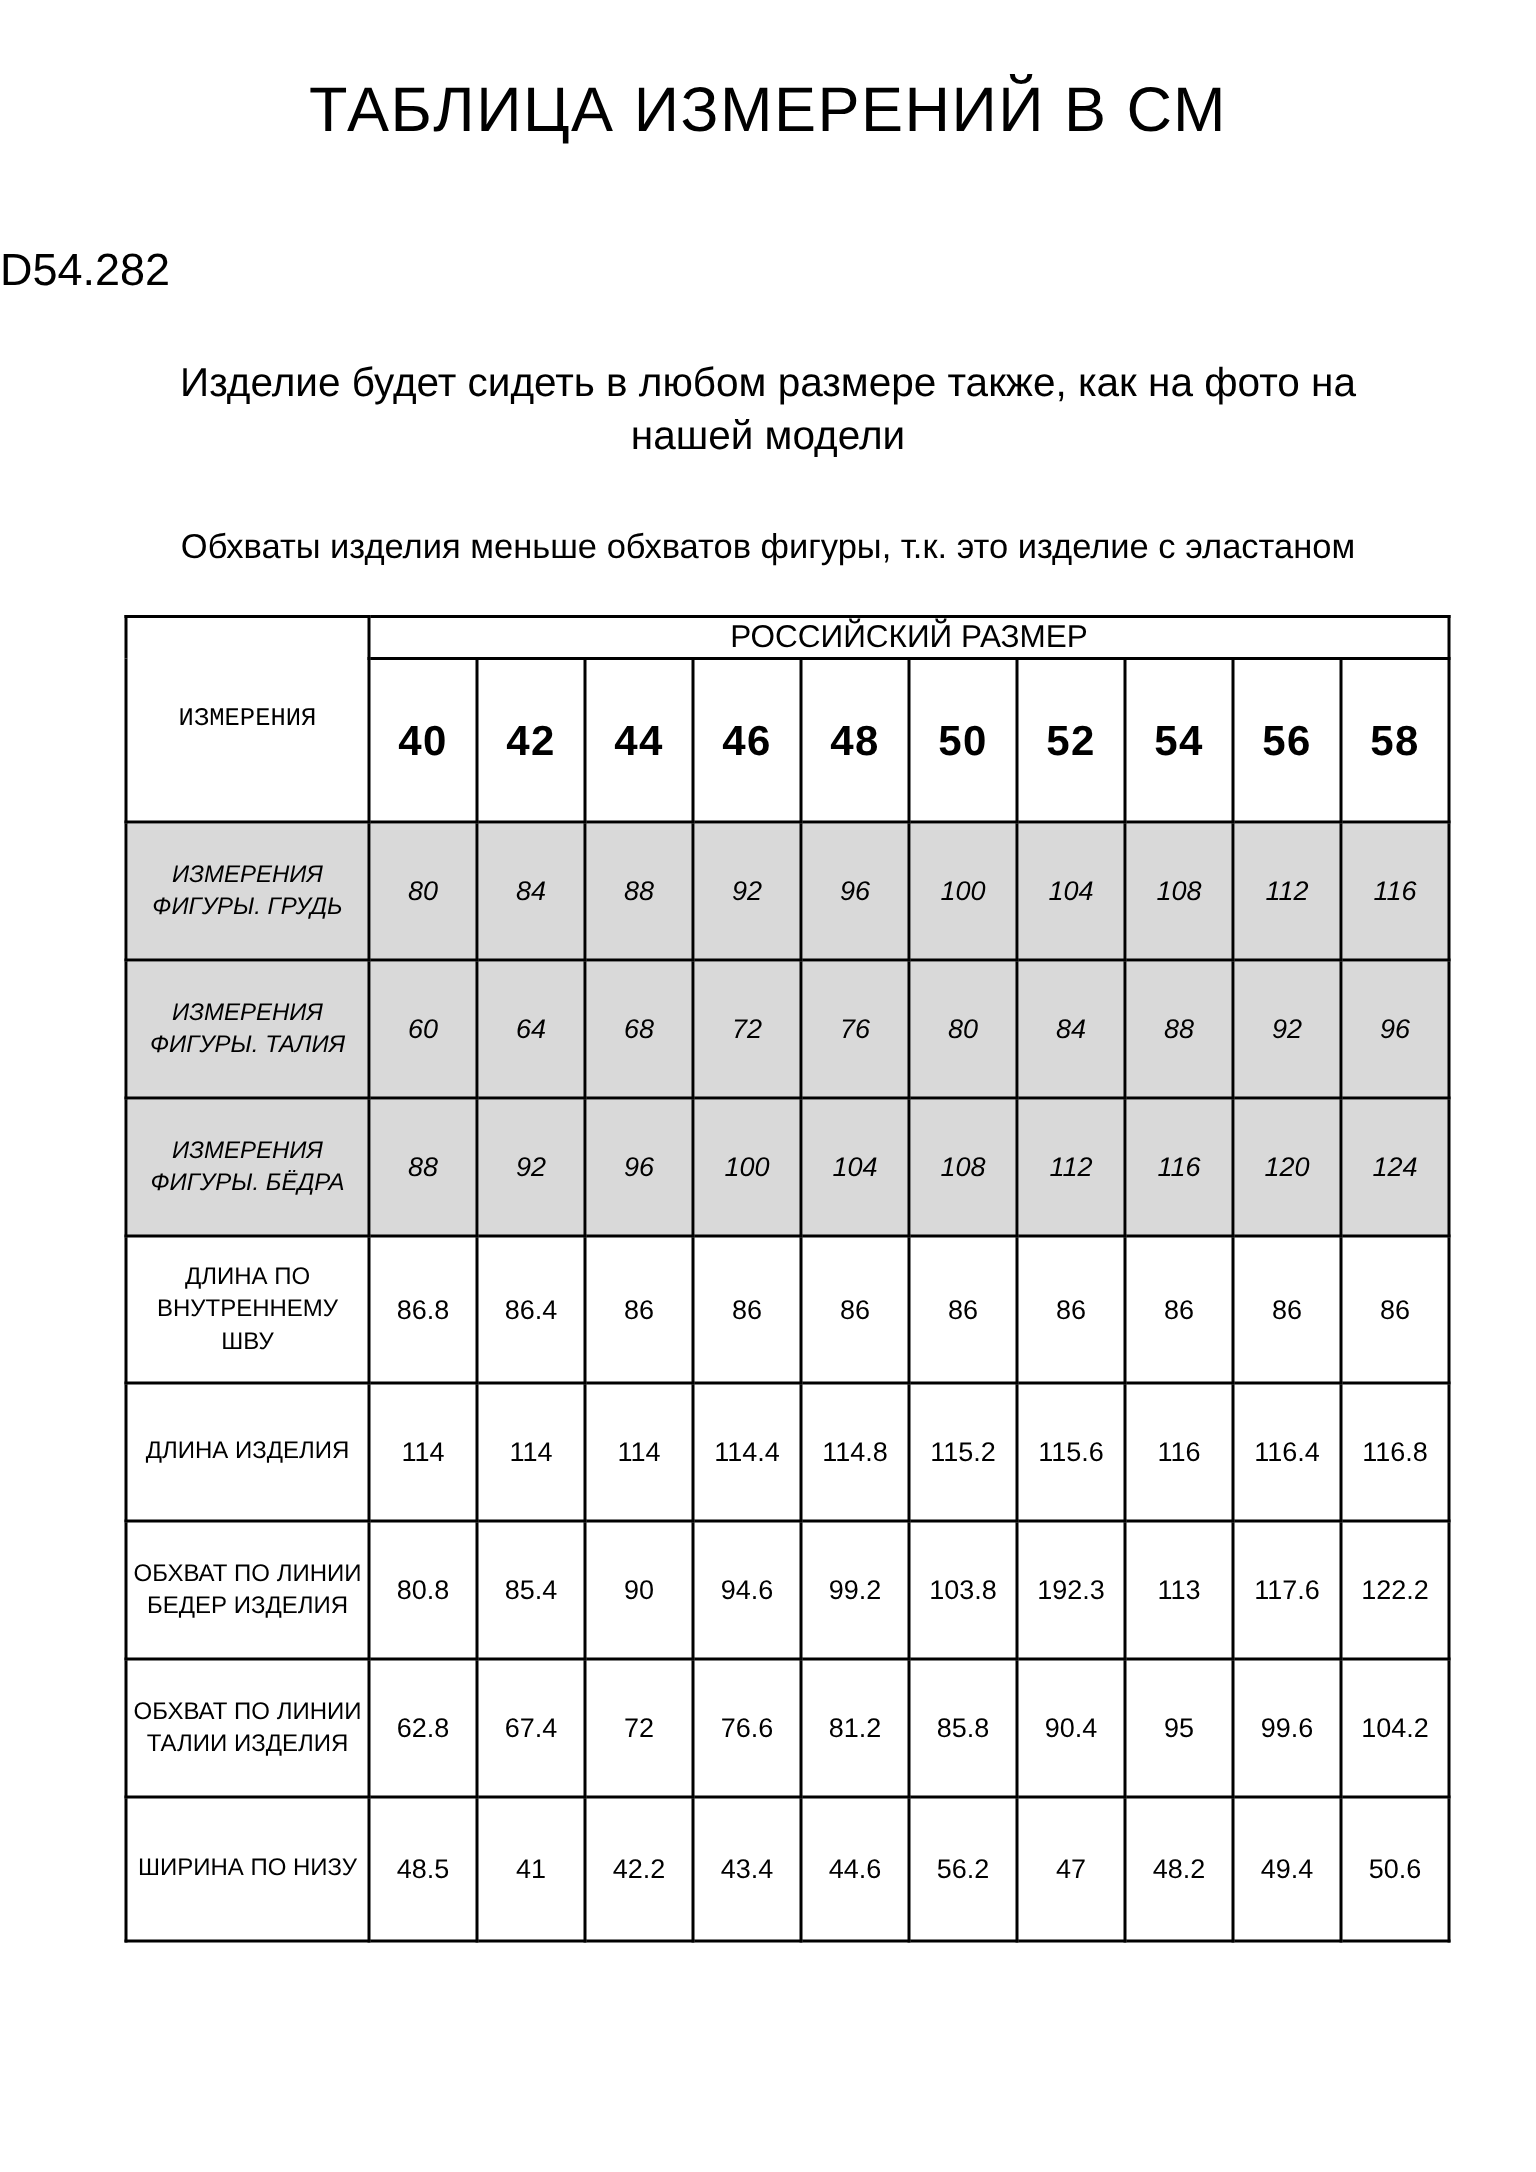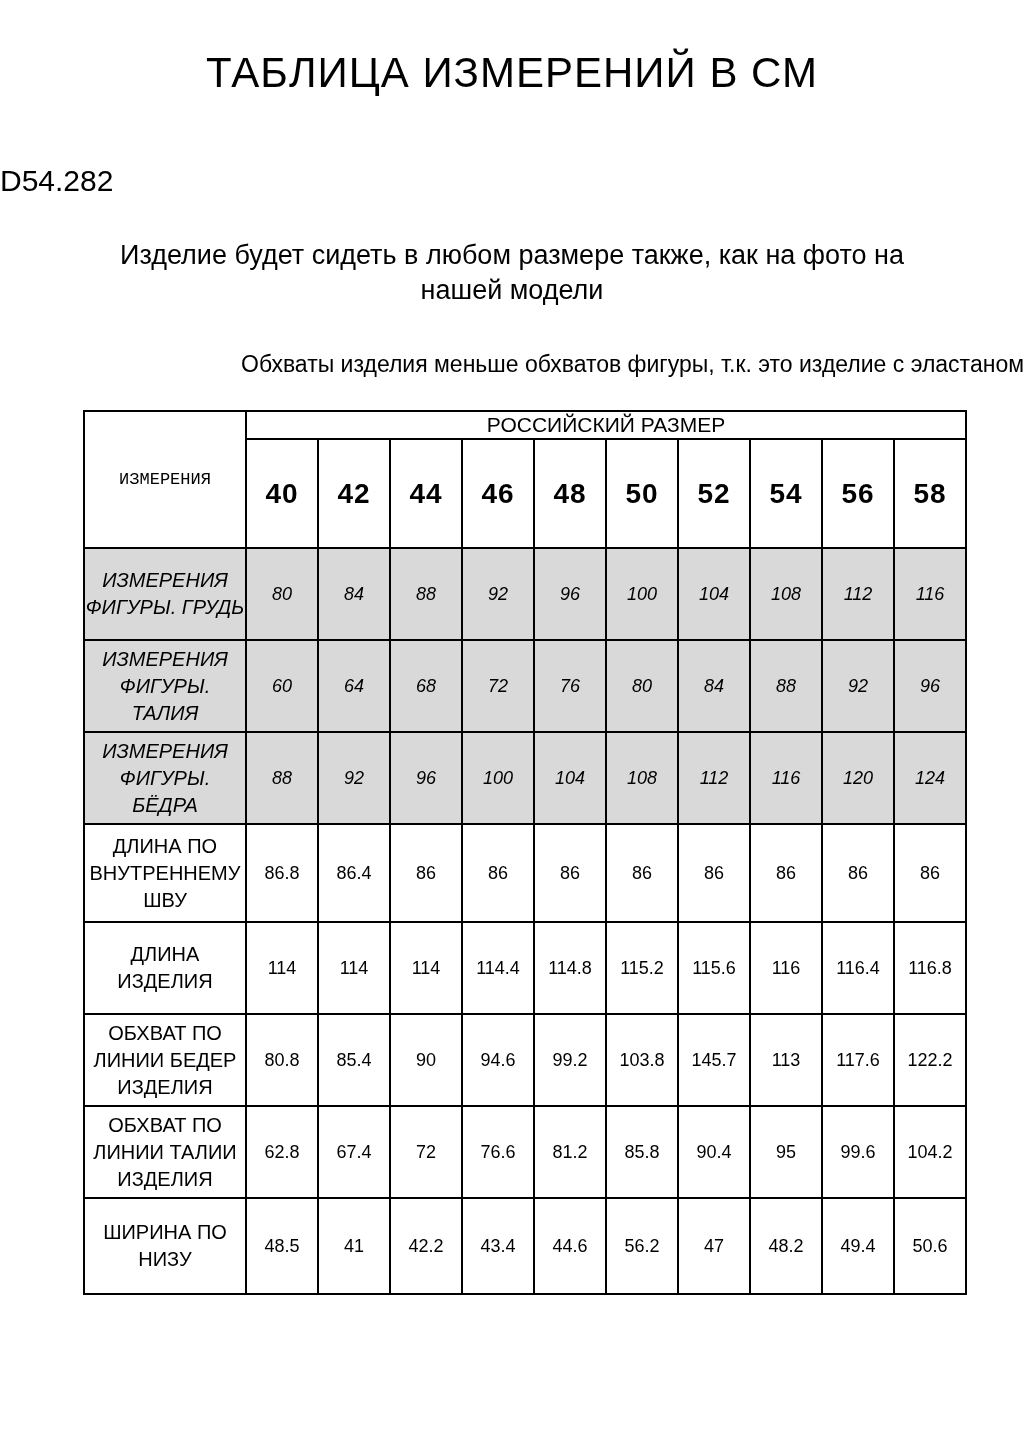--- a/index.html
+++ b/index.html
@@ -34,21 +34,21 @@
   .fit-note {
     margin: 40px auto 0 auto;
     max-width: 830px;
     text-align: center;
     font-size: 27px;
     font-weight: 400;
     line-height: 1.28;
   }
   .elastane-note {
     margin-top: 44px;
-    text-align: right;
+    text-align: center;
     font-size: 23px;
     font-weight: 400;
   }
   table.size-table {
     border-collapse: collapse;
     table-layout: fixed;
     margin: 32px 0 0 83px;
     width: 884px;
   }
   table.size-table td, table.size-table th {
@@ -73,21 +73,21 @@
   th.size-group-cell {
     font-size: 21px;
     font-weight: 400;
   }
   th.size-cell {
     font-size: 28px;
     font-weight: 700;
     letter-spacing: 1px;
   }
   td.row-label {
-    font-size: 20px;
+    font-size: 16px;
     font-weight: 400;
     line-height: 1.35;
     padding: 0 8px;
   }
   td.val {
     font-size: 18px;
     font-weight: 400;
   }
   tr.shaded td { background: #d9d9d9; }
   tr.shaded td { font-style: italic; }
@@ -208,21 +208,21 @@
       </tr>
 
       <tr class="data-row">
         <td class="row-label">ОБХВАТ ПО ЛИНИИ БЕДЕР ИЗДЕЛИЯ</td>
         <td class="val">80.8</td>
         <td class="val">85.4</td>
         <td class="val">90</td>
         <td class="val">94.6</td>
         <td class="val">99.2</td>
         <td class="val">103.8</td>
-        <td class="val">145.7</td>
+        <td class="val">192.3</td>
         <td class="val">113</td>
         <td class="val">117.6</td>
         <td class="val">122.2</td>
       </tr>
 
       <tr class="data-row">
         <td class="row-label">ОБХВАТ ПО ЛИНИИ ТАЛИИ ИЗДЕЛИЯ</td>
         <td class="val">62.8</td>
         <td class="val">67.4</td>
         <td class="val">72</td>

